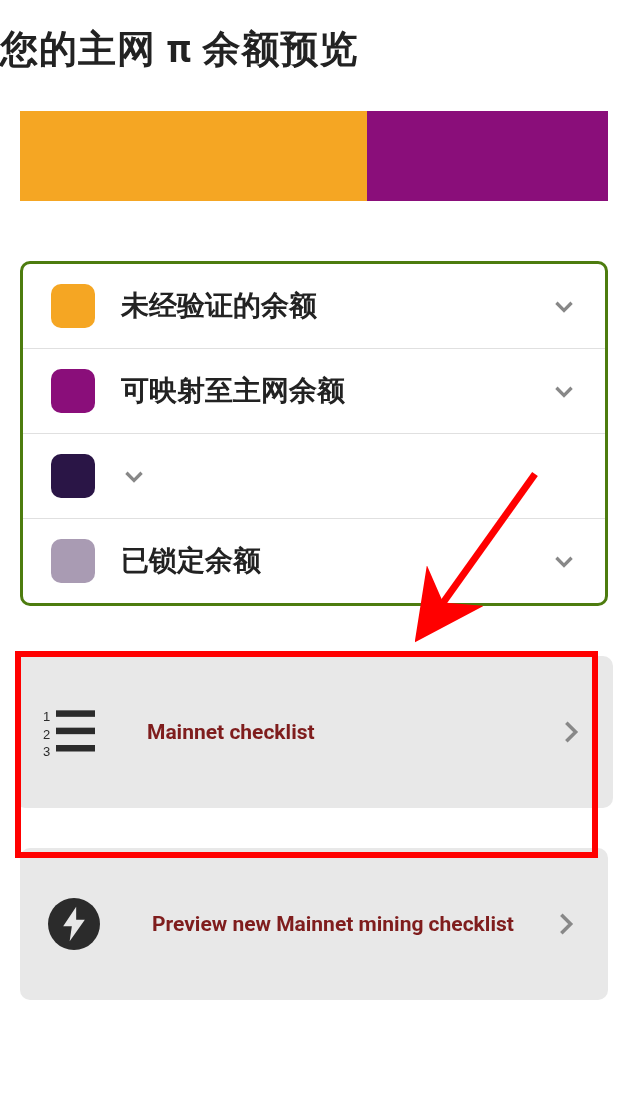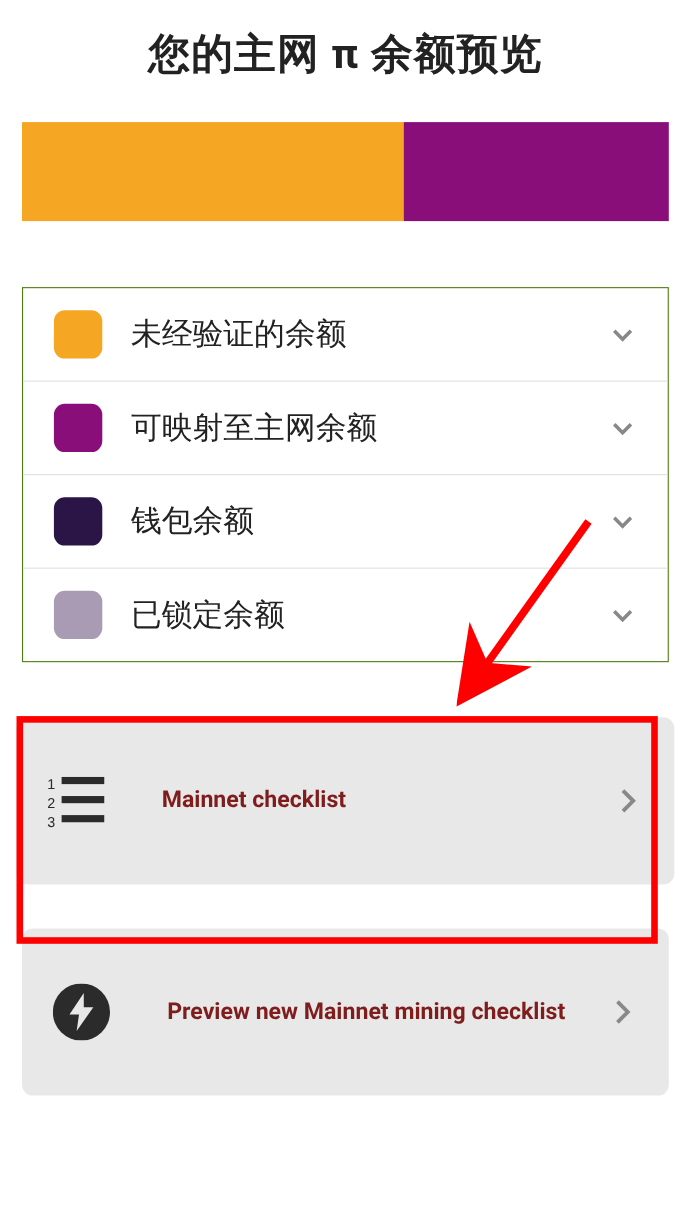--- a/index.html
+++ b/index.html
@@ -8,42 +8,43 @@
       background: #fff;
       width: 628px;
       height: 1101px;
       overflow: hidden;
       position: relative;
     }
     .page-title {
       font-size: 38px;
       font-weight: 700;
       color: #222;
-      text-align: center;
+      text-align: left;
       padding: 24px 0 36px 0;
       letter-spacing: 1px;
     }
     .progress-bar {
       display: flex;
       margin: 0 20px 60px 20px;
       height: 90px;
     }
     .progress-seg-1 {
       background: #f5a623;
       flex: 0 0 59%;
     }
     .progress-seg-2 {
       background: #8a0e7a;
       flex: 1;
     }
     .legend-card {
       margin: 0 20px 50px 20px;
-      border: 1px solid #4d7c0f;
-      border-radius: 0;
+      border: 3px solid #4d7c0f;
+      border-radius: 10px;
       background: #fff;
+      font-weight: bold;
     }
     .legend-row {
       display: flex;
       align-items: center;
       padding: 20px 28px;
       border-bottom: 1px solid #e0e0e0;
     }
     .legend-row:last-child {
       border-bottom: none;
       align-items: center;
@@ -150,21 +151,20 @@
     <div class="swatch swatch-purple"></div>
     <div class="legend-label">可映射至主网余额</div>
     <div class="chevron-down">
       <svg viewBox="0 0 24 24">
           <polyline points="5 9 12 16 19 9"></polyline>
         </svg>
     </div>
   </div>
   <div class="legend-row">
     <div class="swatch swatch-dark"></div>
-    <div class="legend-label">钱包余额</div>
     <div class="chevron-down">
       <svg viewBox="0 0 24 24">
           <polyline points="5 9 12 16 19 9"></polyline>
         </svg>
     </div>
   </div>
   <div class="legend-row">
     <div class="swatch swatch-gray"></div>
     <div class="legend-label">已锁定余额</div>
     <div class="chevron-down">

